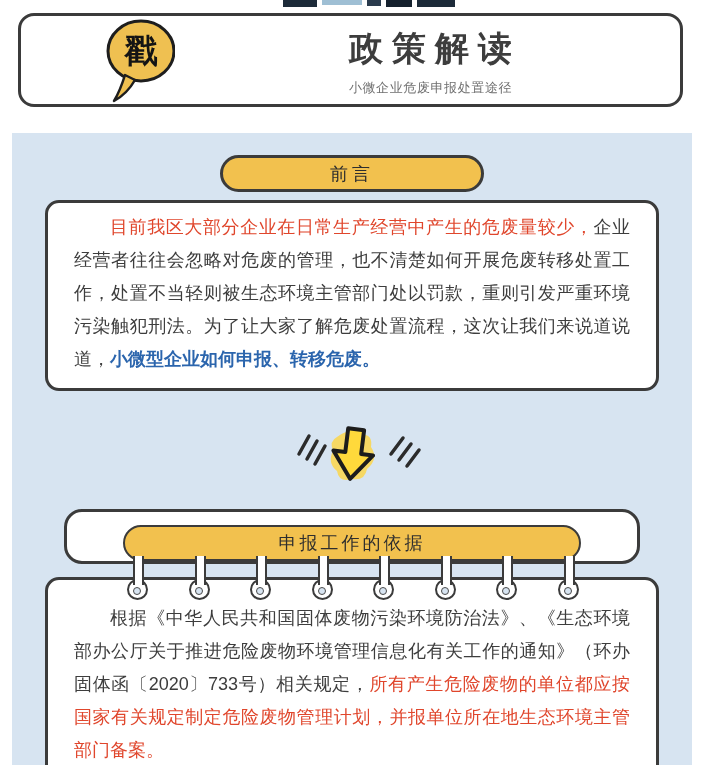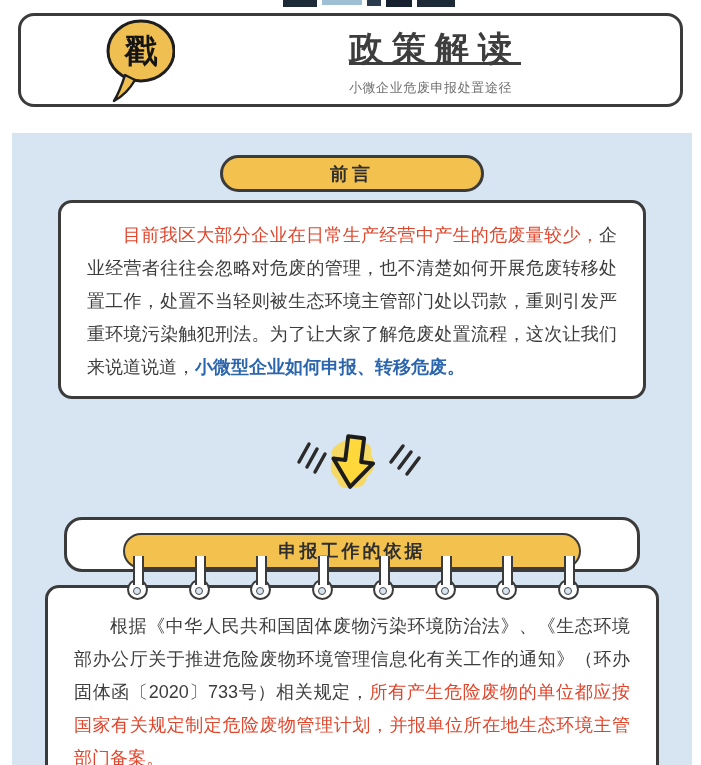--- a/index.html
+++ b/index.html
@@ -25,35 +25,35 @@
   .f5{width:38px;height:7px;background:#1d2b39;}
 
   
   .header-card{position:absolute;left:18px;top:13px;width:665px;height:94px;background:#fff;
     border:3px solid var(--border-dark);border-radius:16px;display:flex;align-items:stretch;}
   .stamp-zone{position:relative;width:160px;flex:0 0 160px;}
   .stamp-svg{position:absolute;left:70px;top:1px;}
   .stamp-char{position:absolute;left:86px;top:13px;width:68px;text-align:center;
     font-size:33px;font-weight:800;color:#141414;letter-spacing:0;}
   .title-zone{flex:1;display:flex;flex-direction:column;align-items:center;justify-content:center;padding-top:2px;}
-  .main-title{font-size:34px;font-weight:800;letter-spacing:9px;text-indent:9px;color:#3d3d3d;text-decoration:underline;}
+  .main-title{font-size:34px;font-weight:800;letter-spacing:9px;text-indent:9px;color:#3d3d3d;}
   .sub-title{font-size:13px;color:#6f6f6f;letter-spacing:0.6px;margin-top:7px;}
 
   
   .panel{position:absolute;left:12px;top:133px;width:680px;height:632px;background:var(--panel-bg);}
 
   .pill{background:var(--accent-yellow);border:3px solid var(--border-dark);
     display:flex;align-items:center;justify-content:center;
-    font-weight:700;color:#2e2e2e;}
+    font-weight:400;color:#2e2e2e;}
   .pill-preface{width:264px;height:37px;border-radius:20px;margin:22px auto 0;
     font-size:18px;letter-spacing:4px;}
 
   .text-box{background:#fff;border:3px solid var(--border-dark);border-radius:14px;
     font-size:18px;line-height:33px;text-align:justify;color:#3d3d3d;}
-  .box-preface{margin:8px 46px 0;padding:16px 26px 12px;}
+  .box-preface{margin:8px 33px 0;padding:8px 26px 12px;}
   .text-box p{text-indent:2em;}
   .seg-normal{color:#3d3d3d;}
   .seg-red{color:var(--text-red);}
   .seg-blue{color:var(--text-blue);font-weight:700;}
 
   
   .arrow-row{margin-top:28px;height:72px;display:flex;align-items:center;justify-content:center;}
 
   
   .basis-header{position:relative;margin:18px auto 0;width:576px;height:55px;background:#fff;

